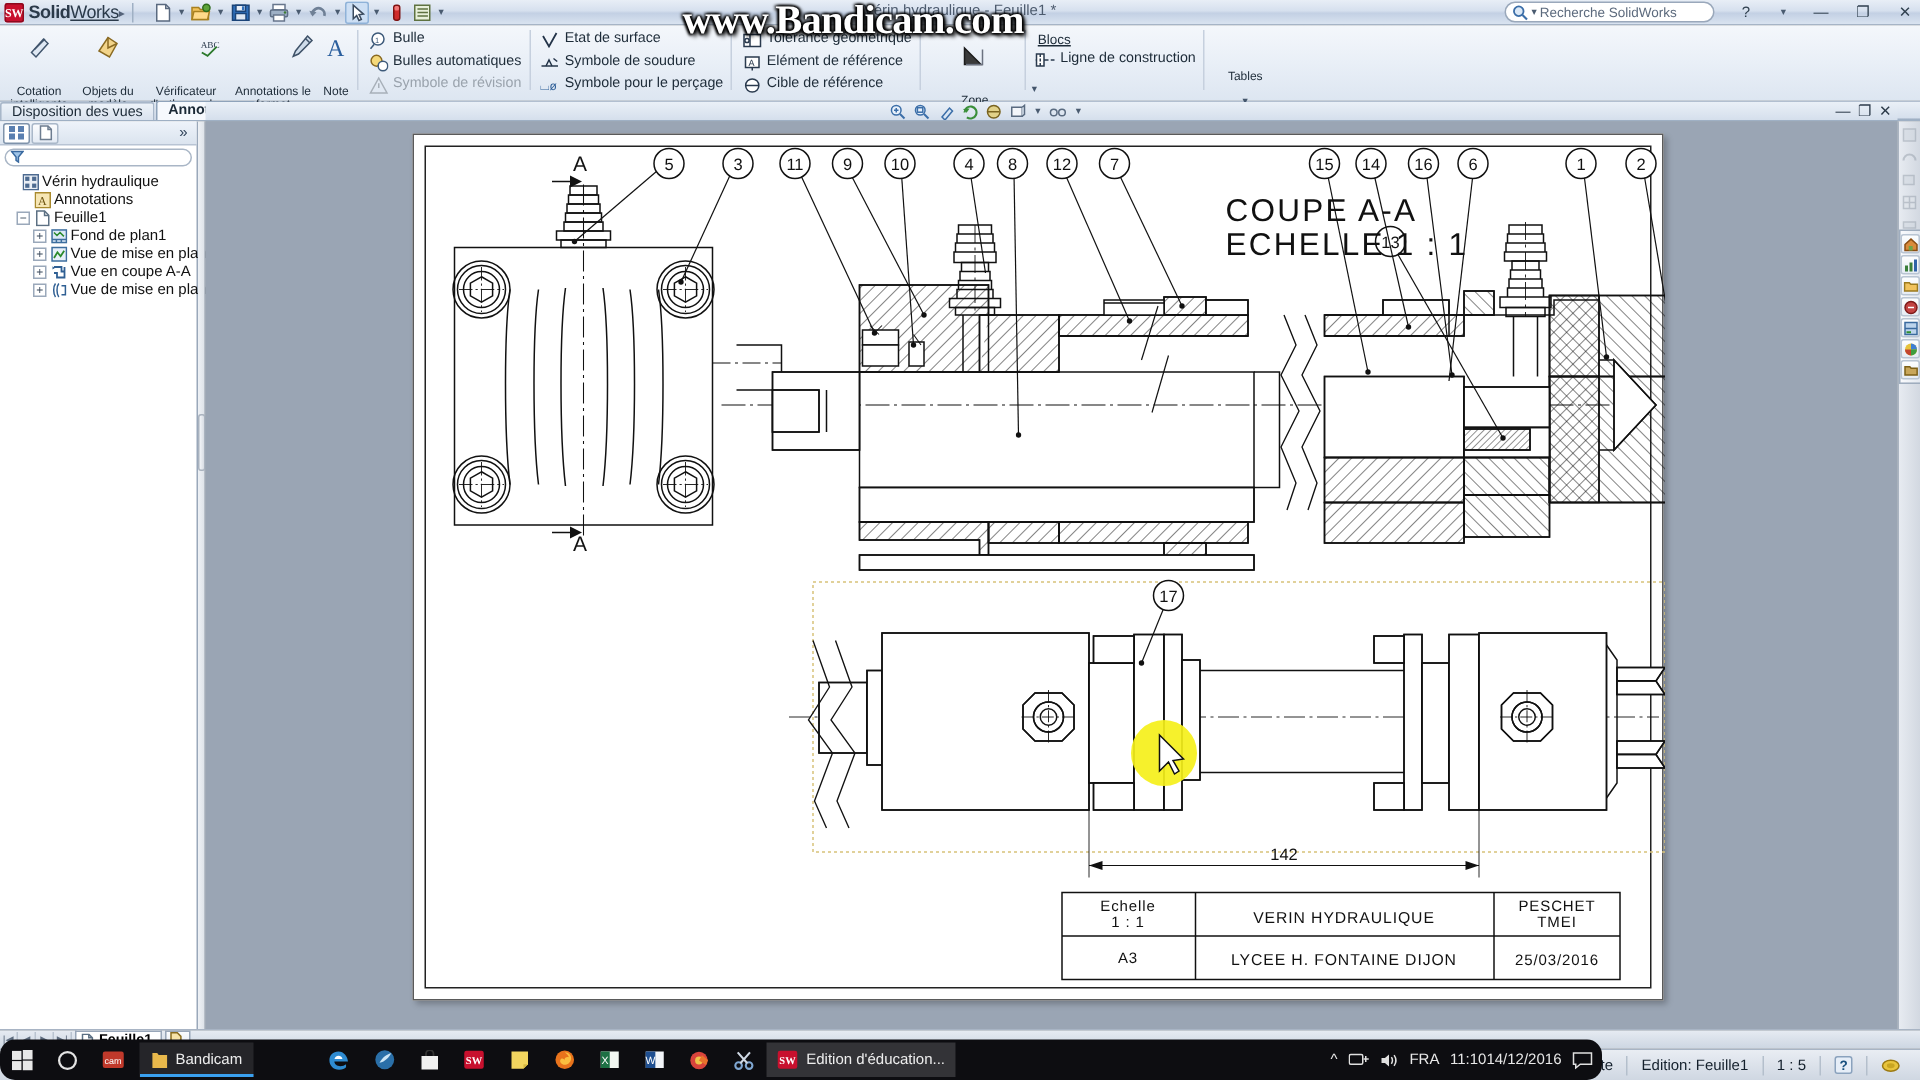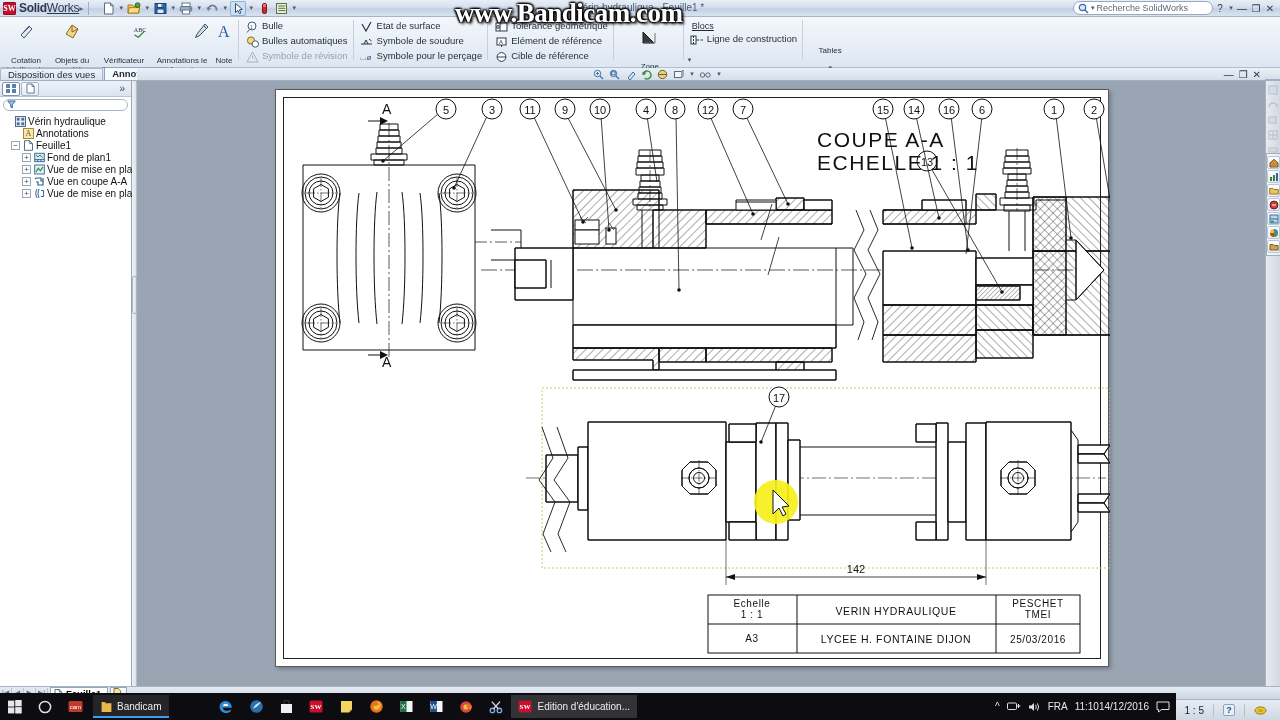--- a/index.html
+++ b/index.html
@@ -32,21 +32,21 @@
   .tb-sep{ width:1px;height:13px;background:#9fb0c4;margin:0 5px; }
   .tb-arrow{ font-size:8px;color:#55637a; }
   .qat{ display:flex; align-items:center; gap:1px; margin-left:6px;}
   .qbtn{ width:16px;height:15px; display:flex;align-items:center;justify-content:center; border-radius:2px;}
   .qcaret{ font-size:7px; color:#4a5b70; width:8px; text-align:center;}
   .qbtn.sel{ background:#cddff4; box-shadow:inset 0 0 0 1px #8fb2d8;}
   .doc-title{
     position:absolute; left:0; right:0; text-align:center; top:2px;
     font-size:10px; color:#4d5b6e; pointer-events:none;
   }
-  .tb-right{ margin-left:auto; display:flex; align-items:center; padding-right:3px; gap:0;}
+  .tb-right{ margin-left:auto; display:flex; align-items:center; padding-right:3px; gap:14px;}
   .searchbox{
     width:140px;height:14px;background:#fff;border:1px solid #9aa8bb;border-radius:7px;
     display:flex;align-items:center;padding:0 4px; font-size:9px;color:#5c6a7d;
   }
   .winbtn{ width:14px;height:13px;display:flex;align-items:center;justify-content:center;
            font-size:10px;color:#30404f;}
 
   
   .ribbon{
     position:absolute;left:0;top:17px;width:1280px;height:51px;
@@ -198,22 +198,22 @@
     position:absolute; left:455px; top:-2px; width:400px; height:34px;
     font-family:"Liberation Serif", serif;
     font-size:27px; font-weight:bold; color:#fff;
     text-shadow: 0 0 2px #000, 2px 2px 3px #000, -1px -1px 2px #000,
                  1px -1px 2px #000, -1px 1px 2px #000;
     letter-spacing:-0.5px; white-space:nowrap; pointer-events:none; z-index:60;
   }
 
   
   .taskbar{
-    position:absolute;left:0;bottom:0;width:1176px;height:27px;
-    background:#0d0d11; display:flex;align-items:center; z-index:80;
+    position:absolute;left:0;bottom:0;width:1068px;height:27px;
+    background:#0d0d11; display:flex;align-items:center; z-index:80;border-radius:10px;
   }
   .tb-item{ width:30px;height:27px;display:flex;align-items:center;justify-content:center;}
   .tb-app{ height:23px;display:flex;align-items:center;gap:5px;padding:0 8px;margin-left:3px;
            background:rgba(255,255,255,.10); color:#eee;font-size:10px; box-shadow: inset 0 -2px 0 #3aa0ef;}
   .tb-app2{ height:23px;display:flex;align-items:center;gap:5px;padding:0 7px;
             background:rgba(255,255,255,.16); color:#eee;font-size:10px;}
   .tray{ margin-left:auto;display:flex;align-items:center;gap:7px;color:#e8e8e8;font-size:10px;padding-right:6px;}
   .clock{ display:flex;flex-direction:row;align-items:center;line-height:11px;font-size:10px;}
 
   svg{ display:block; }

